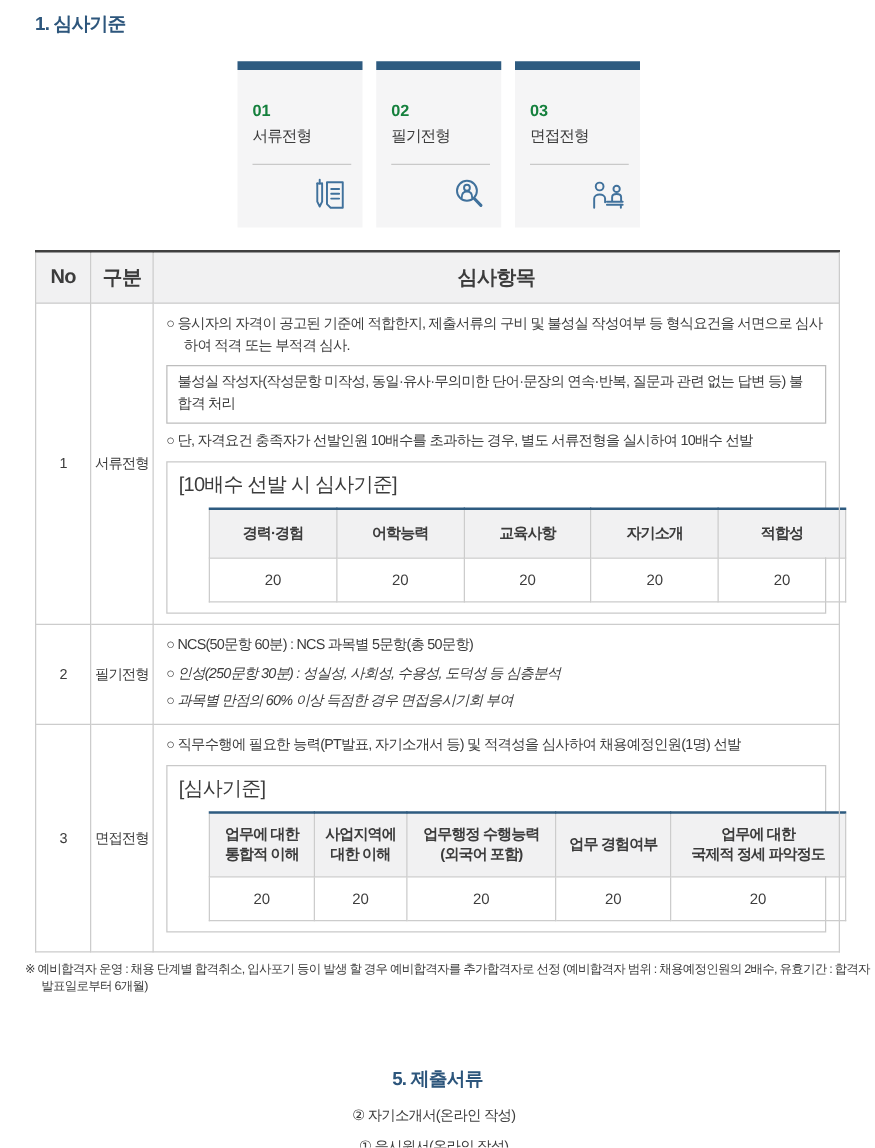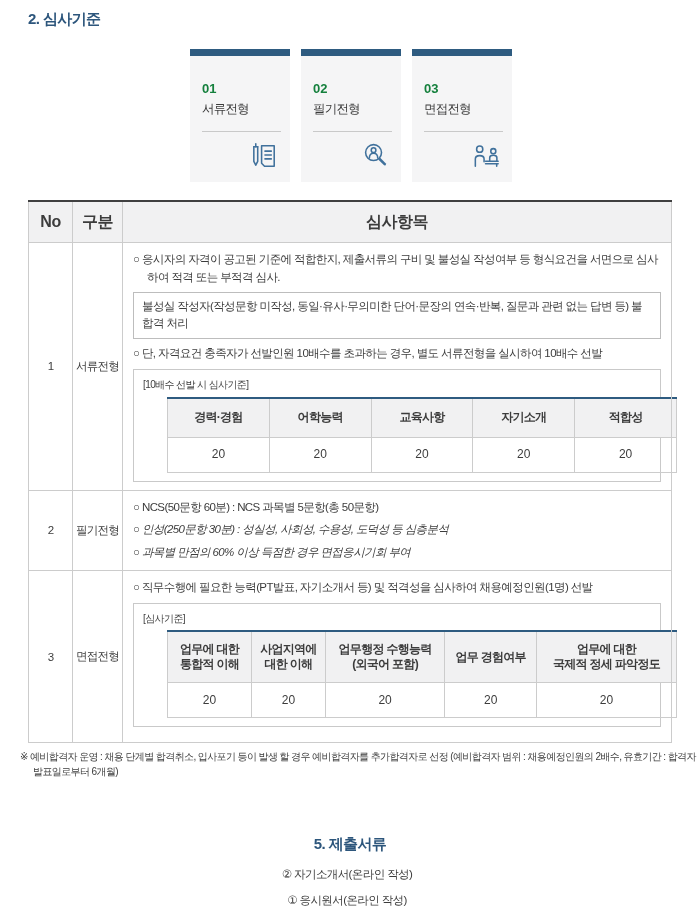--- a/index.html
+++ b/index.html
@@ -27,21 +27,21 @@
   table.review thead th{background:#f1f1f2;height:38px;font-size:16px;font-weight:bold;
                         text-align:center;letter-spacing:-0.5px;}
   col.c-no{width:44px;}col.c-cat{width:50px;}
   td.mid{text-align:center;vertical-align:middle;letter-spacing:-0.8px;}
   td.content-cell{padding:8px 10px;vertical-align:top;line-height:1.55;}
 
   .bullet{padding-left:14px;text-indent:-14px;letter-spacing:-0.6px;margin:0;}
   .bullet + .bullet{margin-top:5px;font-style:italic;}
   .notice-box{border:1px solid #bdbdbd;padding:5px 8px;margin:5px 0 6px 0;letter-spacing:-0.6px;}
   .criteria-box{border:1px solid #c9c9c9;padding:7px 8px 8px 8px;margin-top:6px;}
-  .criteria-label{font-size:10px;letter-spacing:-0.6px;margin:0 0 4px 1px;}
+  .criteria-label{font-size:16px;letter-spacing:-0.6px;margin:0 0 4px 1px;}
 
   table.criteria{width:100%;border-collapse:collapse;border-top:2px solid #2e5b80;
                  table-layout:fixed;font-size:12px;margin-left:25px;}
   table.criteria th,table.criteria td{border:1px solid #cccccc;text-align:center;}
   table.criteria th{background:#f1f1f2;font-weight:bold;height:34px;letter-spacing:-0.7px;
                     white-space:pre-line;line-height:1.3;padding:2px 1px;}
   table.criteria td{height:32px;}
   table.criteria.two-line th{height:46px;}
 
   .footnote{font-size:10px;line-height:1.45;letter-spacing:-0.6px;margin:7px 0 0 -8px;
@@ -49,21 +49,21 @@
 
   .sec5{margin-top:56px;text-align:center;}
   .doc-list{margin:12px 0 0 -6px;padding:0;list-style:none;font-size:11.5px;letter-spacing:-0.6px;}
   .doc-list li{margin-top:8px;line-height:1.5;}
 </style>
 </head>
 <body>
 
 <div class="page">
 
-  <h1 class="sec-title">2. 심사기준</h1>
+  <h1 class="sec-title">1. 심사기준</h1>
 
   <div class="steps">
 
     <div class="step-card">
       <div class="step-bar"></div>
       <div class="step-body">
         <div class="step-num">01</div>
         <div class="step-label">서류전형</div>
         <div class="step-divider"></div>
         <span class="step-icon">

